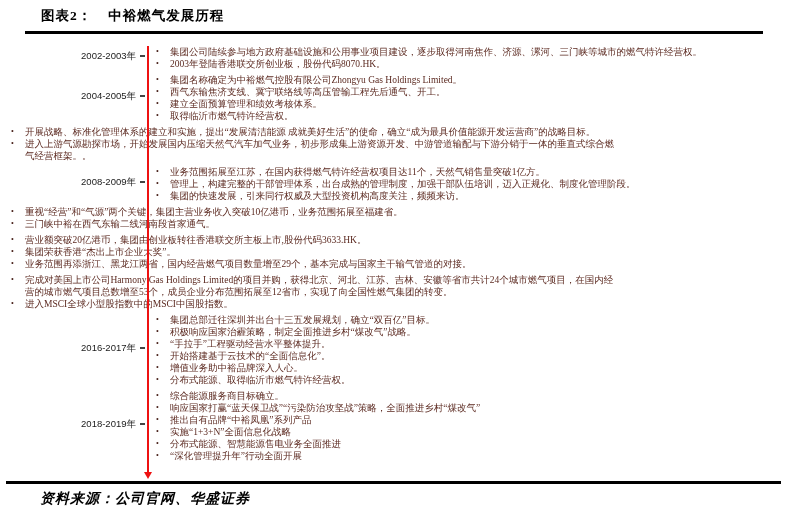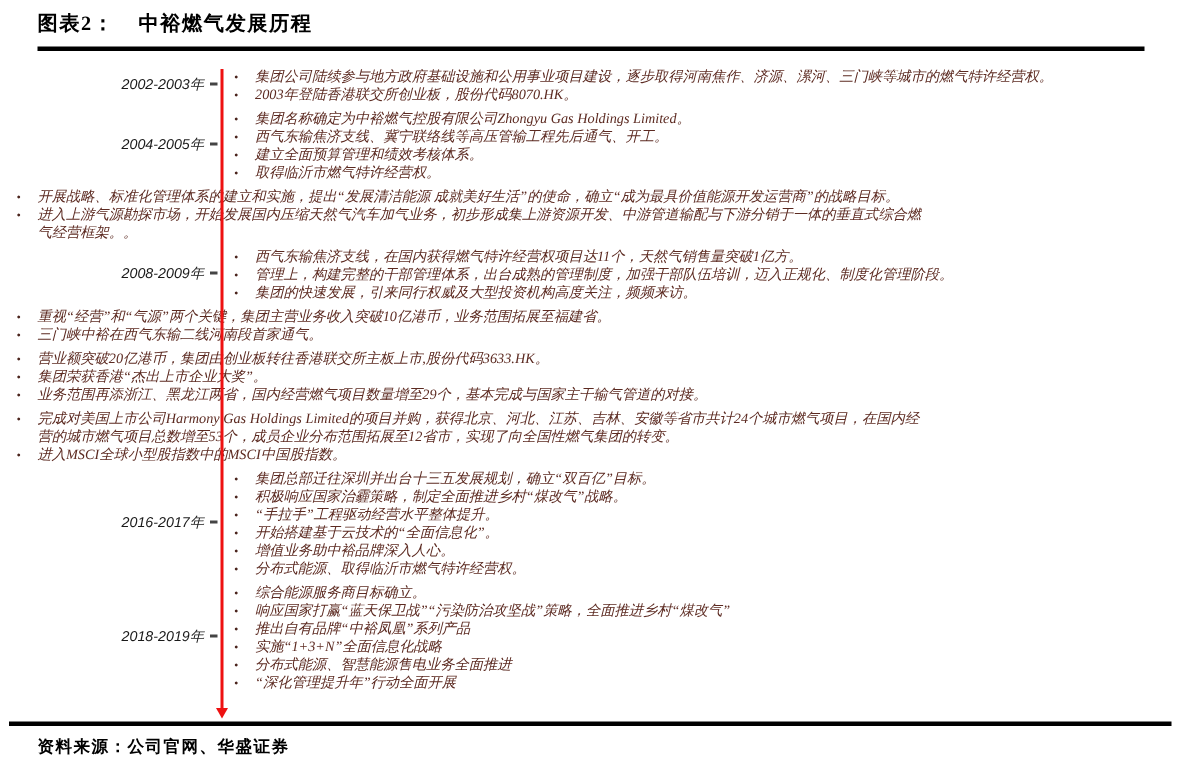--- a/index.html
+++ b/index.html
@@ -4,54 +4,54 @@
 <style>
   html,body { margin:0; padding:0; background:#ffffff; }
   .page {
     position:relative; width:787px; height:518px; background:#ffffff;
     font-family:"Liberation Serif", serif; overflow:hidden;
   }
   .figure-header {
     position:absolute; left:25px; top:7px; font-size:13.5px; font-weight:bold;
     color:#000000; letter-spacing:1px;
   }
-  .fig-label { margin-right:16px; }
+  .fig-label { margin-right:16px;margin-left:16px; }
   .header-rule {
     position:absolute; left:25px; top:31px; width:738px; height:2.5px; background:#000000;
   }
   .timeline { position:absolute; left:0; top:44px; width:787px; }
   .axis {
     position:absolute; left:147px; top:2px; width:1.6px; height:426px; background:#ee1111;
   }
   .axis .arrow {
     position:absolute; left:-3.4px; bottom:-7px; width:0; height:0;
     border-left:4.2px solid transparent; border-right:4.2px solid transparent;
     border-top:7px solid #ee1111;
   }
-  .groups { padding-top:2px;font-style:italic; }
+  .groups { padding-top:2px; }
   .group { display:flex; align-items:center; margin-bottom:4px; }
   .ycol {
     flex:none; width:145px; display:flex; align-items:center; justify-content:flex-end;
     font-family:"Liberation Sans", sans-serif; font-size:9.5px; color:#1a1a1a;
     transform:translateY(-2px);
   }
   .tick { flex:none; width:5px; height:1.2px; background:#444444; margin-left:4px; }
   .items { margin-left:25px; width:592px; }
   .item {
     display:flex; font-size:9.5px; line-height:12px; color:#5c2a21;
     font-family:"Liberation Serif", serif;
   }
   .dot { flex:none; width:14px; margin-left:-14px; font-size:8px; line-height:12px; color:#4a231c; }
   .itx { flex:1; }
   .footer-rule {
     position:absolute; left:6px; top:481px; width:775px; height:3px; background:#000000;
   }
   .figure-footer {
-    position:absolute; left:25px; top:490px; font-size:11px; font-weight:bold;
-    color:#000000; letter-spacing:1px;
+    position:absolute; left:40px; top:490px; font-size:14px; font-weight:bold;
+    color:#000000; letter-spacing:1px;font-style:italic;
   }
 </style>
 </head>
 <body>
 
 <div class="page">
 
   <div class="figure-header">
     <span class="fig-label">图表2：</span><span class="fig-title">中裕燃气发展历程</span>
   </div>
@@ -119,21 +119,21 @@
   </div>
 
   <div class="group">
     <div class="ycol">
       <span class="period">2008-2009年</span>
       <span class="tick"></span>
     </div>
     <div class="items">
             <div class="item">
               <span class="dot">•</span>
-              <span class="itx">西气东输焦济支线，在国内获得燃气特许经营权项目达11个，天然气销售量突破1亿方。</span>
+              <span class="itx">业务范围拓展至江苏，在国内获得燃气特许经营权项目达11个，天然气销售量突破1亿方。</span>
             </div>
             <div class="item">
               <span class="dot">•</span>
               <span class="itx">管理上，构建完整的干部管理体系，出台成熟的管理制度，加强干部队伍培训，迈入正规化、制度化管理阶段。</span>
             </div>
             <div class="item">
               <span class="dot">•</span>
               <span class="itx">集团的快速发展，引来同行权威及大型投资机构高度关注，频频来访。</span>
             </div>
           </div>

